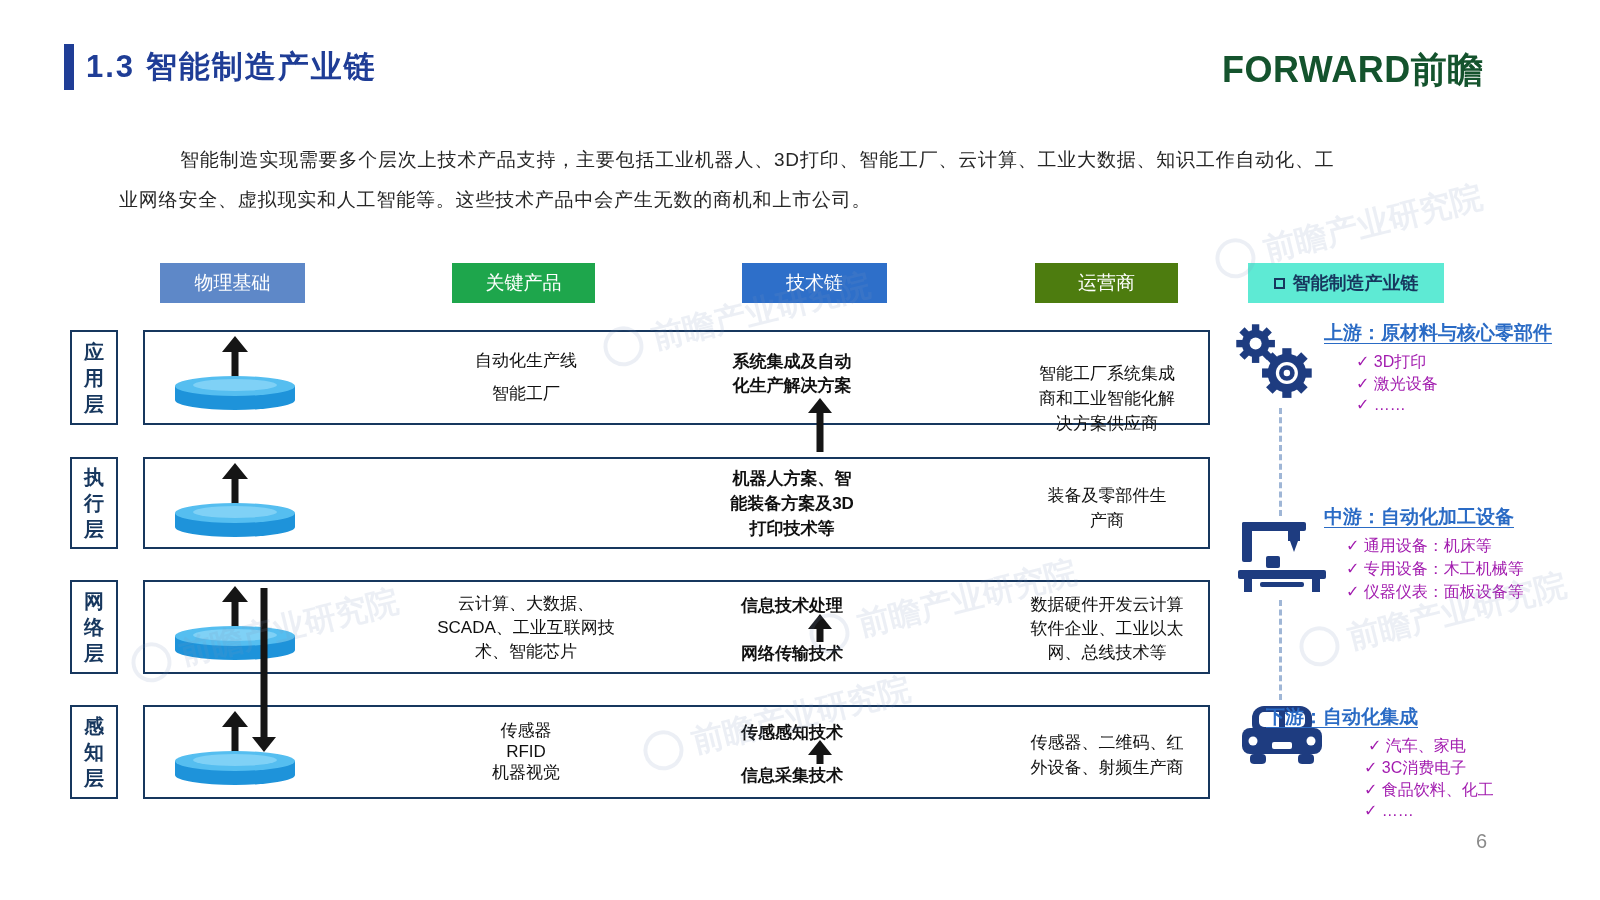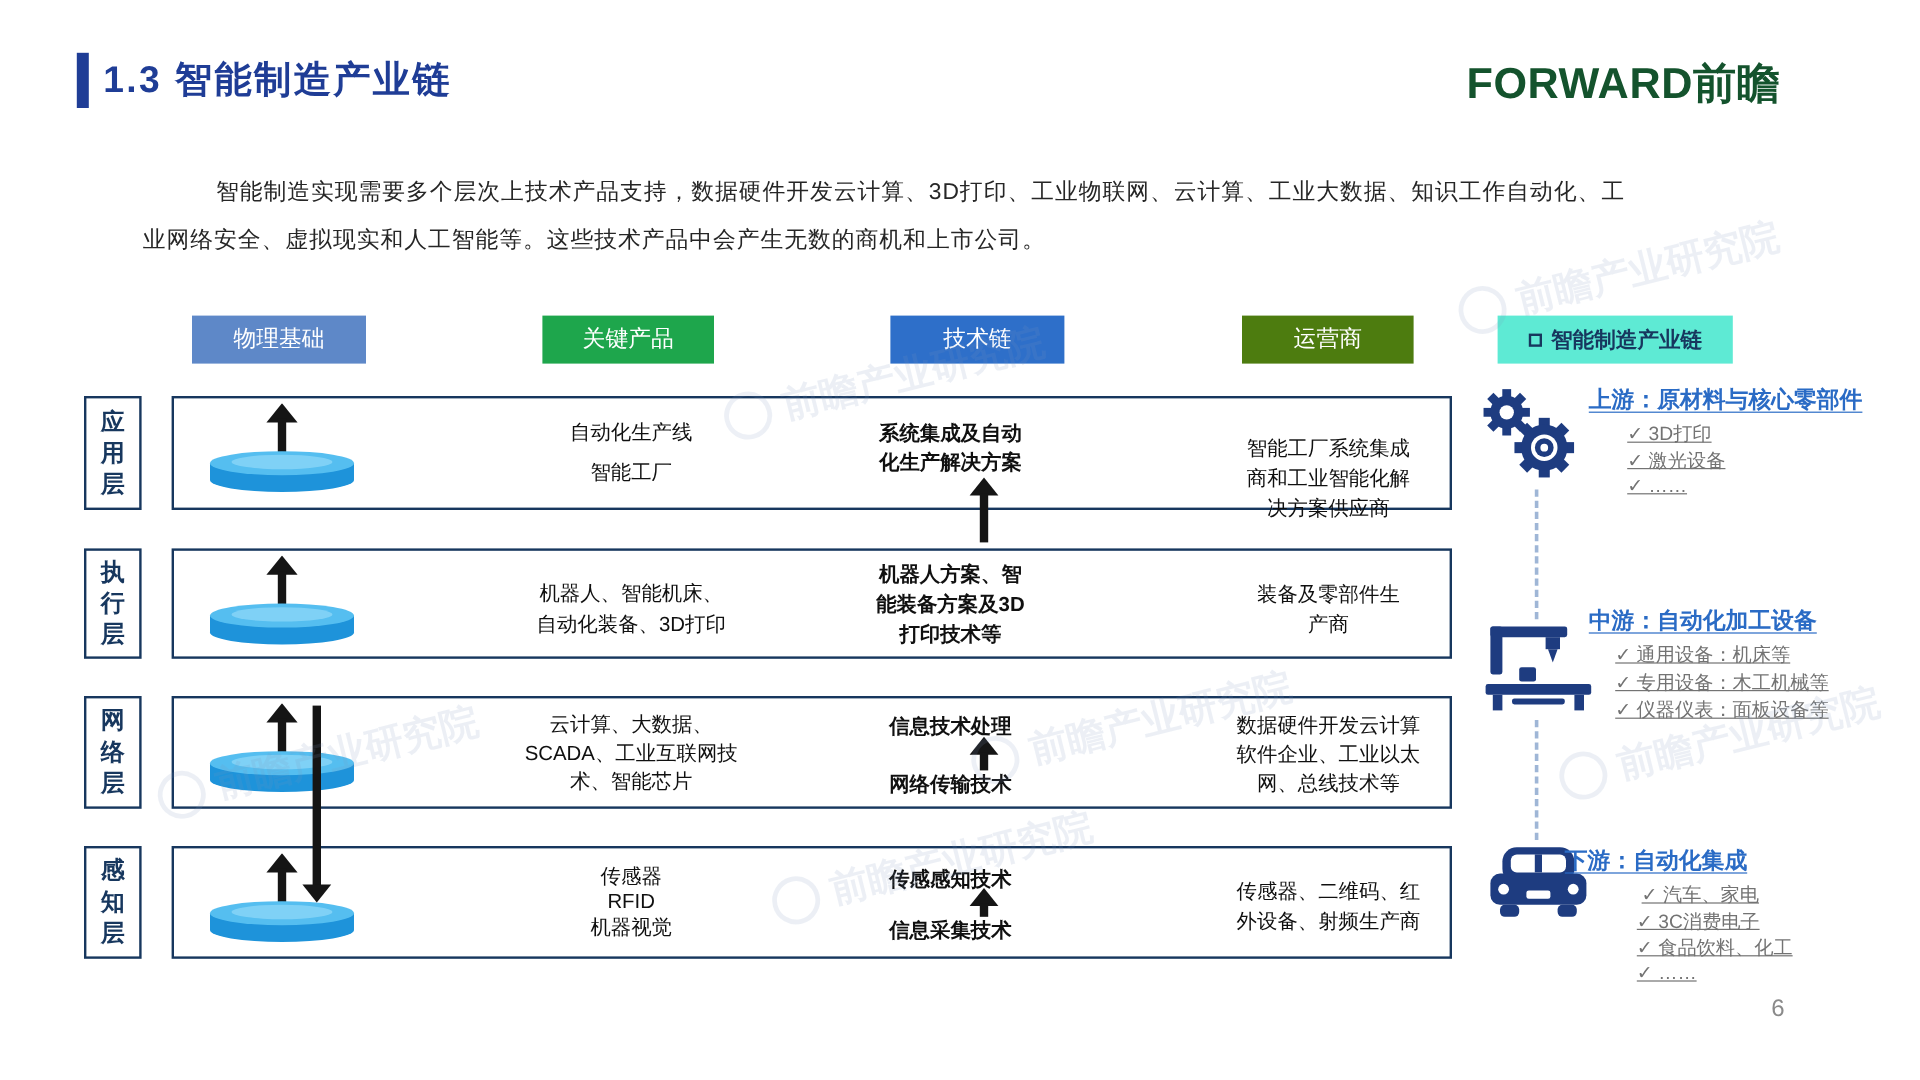--- a/index.html
+++ b/index.html
@@ -42,38 +42,38 @@
   .arrow-down .head { position:absolute; bottom:0; left:50%; transform:translateX(-50%); width:0; height:0;
                       border-left:12px solid transparent; border-right:12px solid transparent;
                       border-top:15px solid #151515; }
   .arrow-down .shaft { position:absolute; top:0; bottom:13px; left:50%; transform:translateX(-50%);
                        width:7px; background:#151515; }
 
   .dash-line { width:0; border-left:3px dashed #9FB6D6; }
 
   .vc-title { color:#2A6BC5; font-size:19px; font-weight:bold; text-decoration:underline;
               text-underline-offset:4px; white-space:nowrap; }
-  .vc-item { font-size:16px; color:#737373; white-space:nowrap;text-decoration:underline; }
+  .vc-item { font-size:16px; color:#a21caf; white-space:nowrap; }
 
   .watermark { display:flex; align-items:center; gap:10px; color:#7E97BE; opacity:0.14; font-size:32px;
                font-weight:bold; pointer-events:none; transform:rotate(-14deg); white-space:nowrap; }
   .wm-ring { width:40px; height:40px; border:4px solid #7E97BE; border-radius:50%; flex:0 0 auto; }
 
   .page-num { left:1476px; top:830px; font-size:20px; color:#8a8a8a; }
 </style>
 </head>
 <body>
 
 <div id="canvas">
 
   <div class="abs title-accent"></div>
   <div class="abs page-title">1.3 智能制造产业链</div>
   <div class="abs logo">FORWARD前瞻</div>
 
-  <div class="abs intro" style="left:180px;top:147px;">智能制造实现需要多个层次上技术产品支持，数据硬件开发云计算、3D打印、工业物联网、云计算、工业大数据、知识工作自动化、工</div>
+  <div class="abs intro" style="left:180px;top:147px;">智能制造实现需要多个层次上技术产品支持，主要包括工业机器人、3D打印、智能工厂、云计算、工业大数据、知识工作自动化、工</div>
   <div class="abs intro" style="left:119px;top:187px;">业网络安全、虚拟现实和人工智能等。这些技术产品中会产生无数的商机和上市公司。</div>
 
   <div class="abs col-header" style="left:160px;width:145px;background:#5E88C8;">物理基础</div>
   <div class="abs col-header" style="left:452px;width:143px;background:#1EA64C;">关键产品</div>
   <div class="abs col-header" style="left:742px;width:145px;background:#2E6FC9;">技术链</div>
   <div class="abs col-header" style="left:1035px;width:143px;background:#4d7c0f;">运营商</div>
   <div class="abs legend">
     <span class="legend-square"></span>
     <span>智能制造产业链</span>
   </div>
@@ -129,22 +129,20 @@
       <ellipse cx="63" cy="49" rx="42" ry="6" fill="#8AD6F8" opacity="0.8"></ellipse>
   </svg>
 
   <div class="abs arrow-down" style="left:252px;top:588px;height:164px;">
     <div class="shaft"></div>
       <div class="head"></div>
   </div>
 
   <div class="abs cell pre products-col" style="top:344px;line-height:33px;">自动化生产线
 智能工厂</div>
-  <div class="abs cell pre products-col" style="top:482px;line-height:26px;">机器人、智能机床、
-自动化装备、3D打印</div>
   <div class="abs cell pre products-col" style="top:592px;line-height:24px;">云计算、大数据、
 SCADA、工业互联网技
 术、智能芯片</div>
   <div class="abs cell pre products-col" style="top:720px;line-height:21px;">传感器
 RFID
 机器视觉</div>
 
   <div class="abs cell pre tech-col" style="top:350px;line-height:24px;">系统集成及自动
 化生产解决方案</div>
   <div class="abs arrow-up" style="left:808px;top:398px;height:54px;">
@@ -232,21 +230,21 @@
       <rect x="4" y="28" width="80" height="26" rx="8"></rect>
       <rect x="12" y="54" width="16" height="10" rx="4"></rect>
       <rect x="60" y="54" width="16" height="10" rx="4"></rect>
     </g>
     <rect x="21" y="12" width="46" height="15" rx="5" fill="#fff"></rect>
     <rect x="41" y="12" width="6" height="15" fill="#1E3C80"></rect>
     <circle cx="15" cy="41" r="4.5" fill="#fff"></circle>
     <circle cx="73" cy="41" r="4.5" fill="#fff"></circle>
     <rect x="34" y="42" width="20" height="7" rx="2" fill="#fff"></rect>
   </svg>
-  <div class="abs vc-title" style="left:1304px;top:704px;text-align:right;">下游：自动化集成</div>
+  <div class="abs vc-title" style="left:1266px;top:704px;text-align:right;">下游：自动化集成</div>
   <div class="abs vc-item" style="left:1368px;top:736px;">✓ 汽车、家电</div>
   <div class="abs vc-item" style="left:1364px;top:758px;">✓ 3C消费电子</div>
   <div class="abs vc-item" style="left:1364px;top:780px;">✓ 食品饮料、化工</div>
   <div class="abs vc-item" style="left:1364px;top:801px;">✓ ……</div>
 
   <div class="abs page-num">6</div>
 
   <div class="abs watermark" style="left:600px;top:296px;">
     <span class="wm-ring"></span>
     <span>前瞻产业研究院</span>

